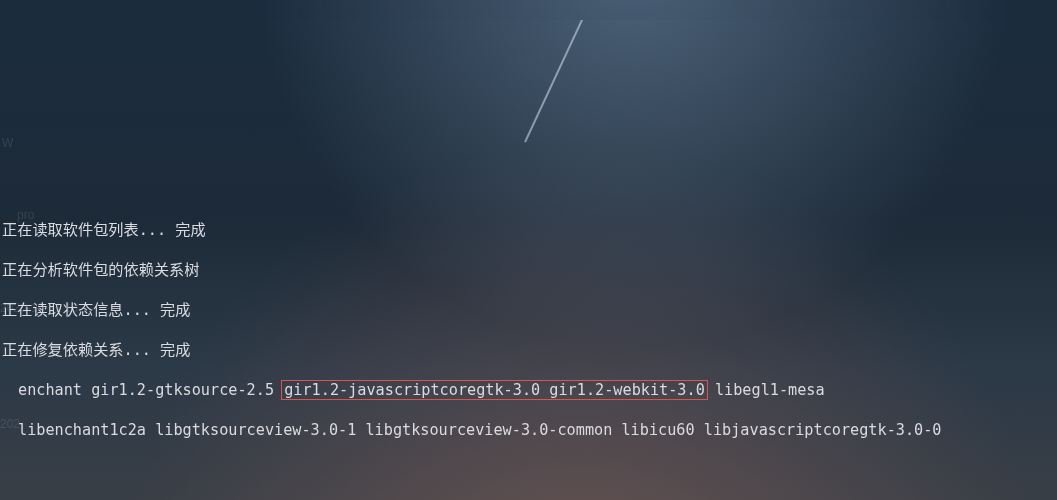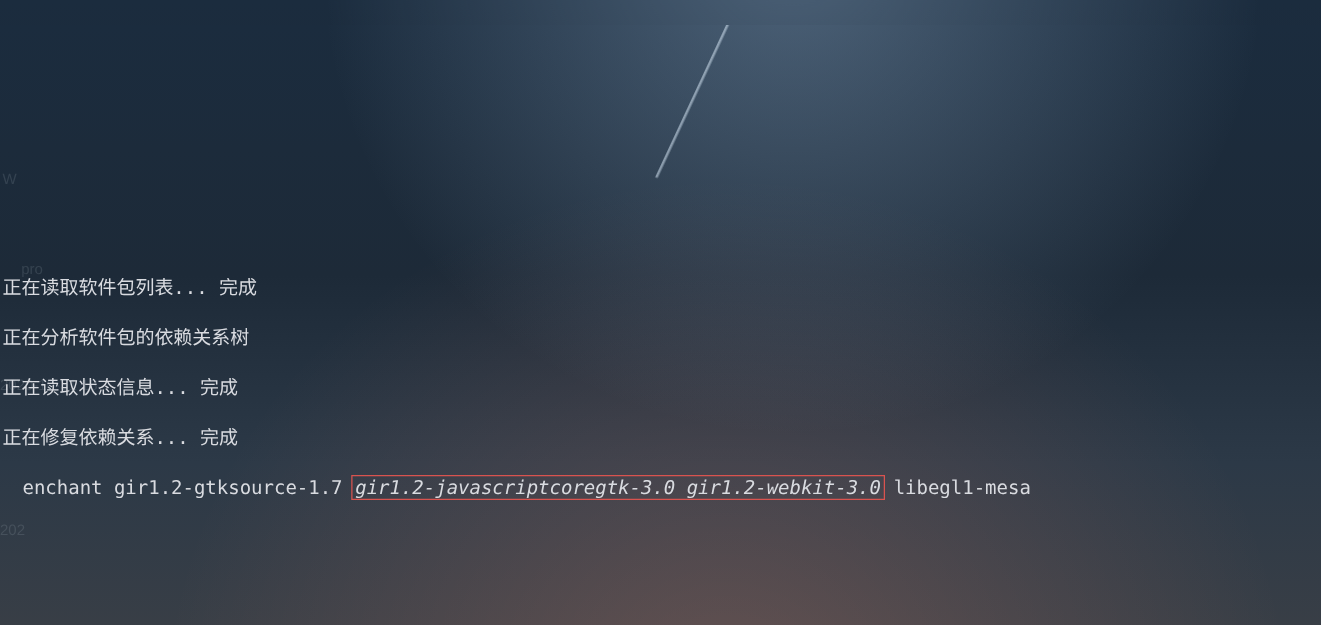--- a/index.html
+++ b/index.html
@@ -32,21 +32,20 @@
   }
   .line{
     padding:0 2px;
   }
   .indent{ padding-left:18px; }
   .hlbox{
     border:1px solid #d9534f;
     padding:0 2px;
     margin:0 -2px;
     display:inline;
-    font-style:italic;
   }
   .ghost{
     position:absolute;
     color:rgba(200,210,220,.14);
     font-size:12px;
     pointer-events:none;
     user-select:none;
     font-family:sans-serif;
   }
 </style>
@@ -58,21 +57,22 @@
 <div class="ghost" style="left:2px;top:113px">W</div>
 <div class="ghost" style="left:17px;top:185px">pro</div>
 <div class="ghost" style="left:0px;top:278px">2020-10-31 18</div>
 <div class="ghost" style="left:0px;top:394px">202</div>
 
 <div>
 <div class="line">正在读取软件包列表... 完成</div>
 <div class="line">正在分析软件包的依赖关系树</div>
 <div class="line">正在读取状态信息... 完成</div>
 <div class="line">正在修复依赖关系... 完成</div>
-<div class="line indent"><span>enchant gir1.2-gtksource-1.7 </span><span class="hlbox">gir1.2-javascriptcoregtk-3.0 gir1.2-webkit-3.0</span><span> libegl1-mesa</span></div>
+<div class="line indent"><span>enchant gir1.2-gtksource-2.5 </span><span class="hlbox">gir1.2-javascriptcoregtk-3.0 gir1.2-webkit-3.0</span><span> libegl1-mesa</span></div>
+<div class="line indent">libenchant1c2a libgtksourceview-3.0-1 libgtksourceview-3.0-common libicu60 libjavascriptcoregtk-3.0-0</div>
 
 
 
 
 
 
 
 
 
 

